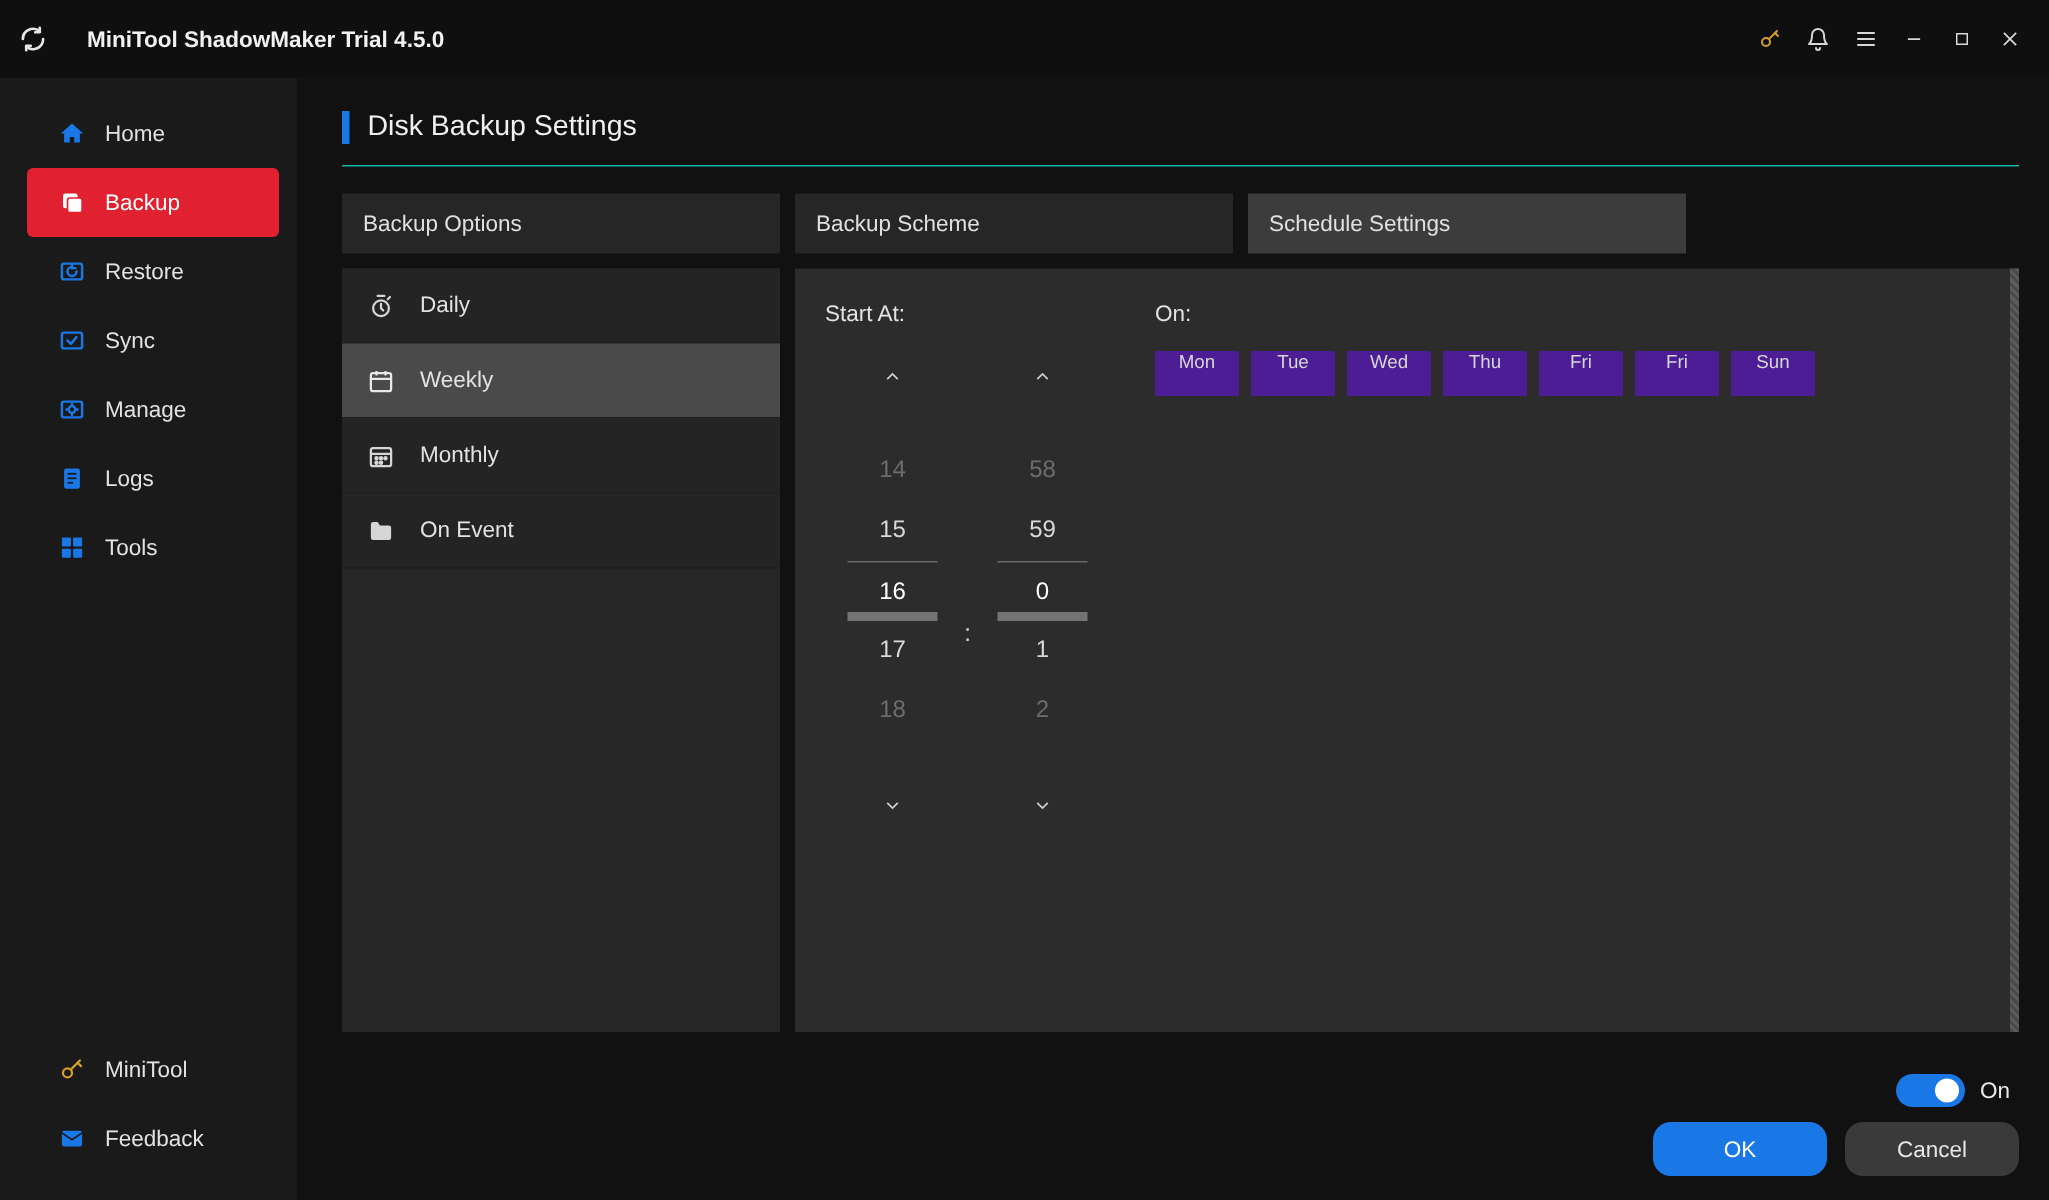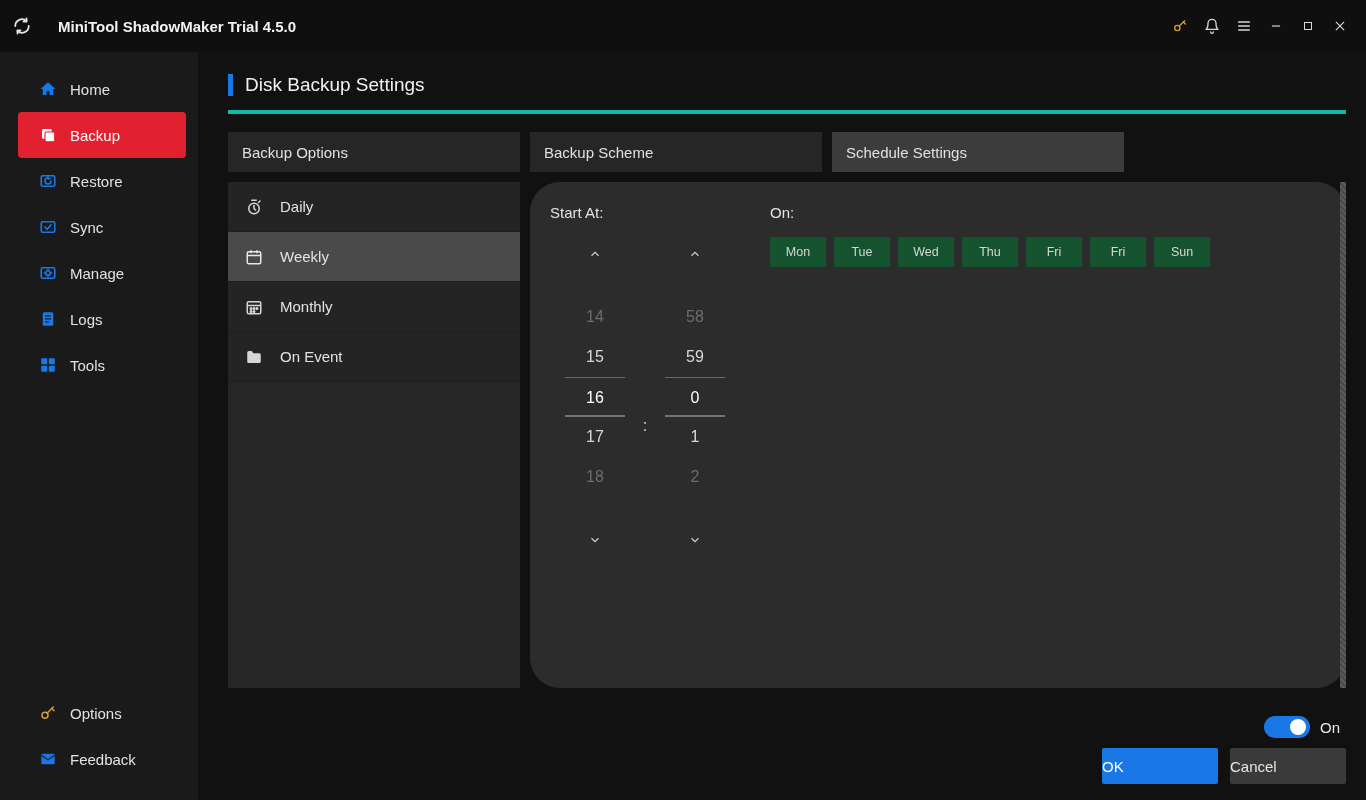--- a/index.html
+++ b/index.html
@@ -42,21 +42,21 @@
   .nav-item.active .nav-icon { color: #ffffff; }
   .sidebar-bottom { position: absolute; bottom: 18px; left:0; right:0; }
   .sidebar-bottom .nav-item .nav-icon.gold { color: #d6a02a; }
   .sidebar-bottom .nav-item .nav-icon.blue2 { color: #1a77e6; }
 
   
   .content {
     flex: 1; background: #111111; padding: 22px 20px 16px 30px; display: flex; flex-direction: column;
   }
   .page-header {
-    display: flex; align-items: center; border-bottom: 4px solid #14b8a6; padding-bottom: 14px; margin-bottom: 18px;
+    display: flex; align-items: center; border-bottom: 1px solid #14b8a6; padding-bottom: 14px; margin-bottom: 18px;
   }
   .page-header .bar { width: 5px; height: 22px; background: #1a77e6; margin-right: 12px; }
   .page-header h1 { font-size: 19px; font-weight: 400; color: #f0f0f0; }
 
   .tab-row { display: flex; gap: 10px; margin-bottom: 10px; }
   .tab {
     flex: 0 0 292px; height: 40px; background: #262626; padding: 0 14px;
     display: flex; align-items: center; font-size: 15px; color: #e0e0e0; cursor: pointer;
   }
   .tab.active { background: #3c3c3c; }
@@ -70,62 +70,61 @@
     background: #242424; color: #e2e2e2; font-size: 15px; cursor: pointer;
     border-bottom: 1px solid #1e1e1e;
   }
   .sched-item.active { background: #4a4a4a; }
   .sched-item .s-icon { width: 20px; height: 20px; display:flex; align-items:center; justify-content:center; color:#d6d6d6;}
 
   
   .sched-panel {
     flex: 1; background: #2c2c2c; display: flex; padding: 22px 20px 20px 20px; gap: 30px;
     position: relative;
-    border-radius: 30px;
   }
   .sched-panel .scroll-strip {
     position:absolute; right:0; top:0; bottom:0; width:6px;
     background: repeating-linear-gradient(45deg,#4a4a4a 0 2px,#5b5b5b 2px 4px);
   }
   .label { font-size: 15px; color: #e2e2e2; margin-bottom: 16px; }
 
   
   .timepicker { display: flex; align-items:flex-start; }
   .col { width: 90px; display: flex; flex-direction: column; align-items: center; }
   .arrow { height: 34px; display:flex; align-items:center; justify-content:center; cursor:pointer; color:#d0d0d0;}
   .num-row { height: 40px; line-height: 40px; font-size: 16px; color:#6c6c6c; width:60px; text-align:center;}
   .num-row.near { color:#d8d8d8; }
-  .num-row.sel { color:#ffffff; border-top:1px solid #6a6a6a; border-bottom:2px solid #737373; }
+  .num-row.sel { color:#ffffff; border-top:1px solid #6a6a6a; border-bottom:6px solid #737373; }
   .gap-before { height: 26px; }
   .sep { width: 10px; text-align:center; color:#d8d8d8; font-size:16px; align-self:center; margin-top: 58px; }
 
   
   .days { display: flex; gap: 8px; }
   .day-btn {
-    width: 56px; height: 30px; background: #14532d; color:#d6d6d6; font-size:12.5px;
-    display:flex; align-items:center; justify-content:center; cursor:pointer; border-radius:1px;
+    width: 56px; height: 30px; background: #4c1d95; color:#d6d6d6; font-size:12.5px;
+    display:flex; align-items:flex-start; justify-content:center; cursor:pointer; border-radius:1px;
   }
 
   
   .footer {
     display: flex; justify-content: flex-end; align-items: center; gap: 18px;
     padding-top: 28px;
   }
   .toggle-wrap { display:flex; align-items:center; gap: 10px; margin-right: 6px;}
   .toggle {
     width: 46px; height: 22px; border-radius: 11px; background: #1a77e6; position: relative; cursor:pointer;
   }
   .toggle .knob {
     width: 16px; height: 16px; border-radius: 50%; background: #fff; position: absolute; top:3px; right:4px;
   }
   .toggle-label { font-size: 15px; color: #e8e8e8; }
   .btn-row { display:flex; gap: 12px; }
   .btn {
-    width: 116px; height: 36px; display:flex; align-items:center; justify-content:flex-start;
-    font-size:15px; border-radius:2px; cursor:pointer;
+    width: 116px; height: 36px; display:flex; align-items:center; justify-content:center;
+    font-size:15px; border-radius:12px; cursor:pointer;
   }
   .btn-ok { background:#1a77e6; color:#fff; }
   .btn-cancel { background:#3a3a3a; color:#e6e6e6; }
 
   svg { display:block; }
 </style>
 </head>
 <body>
 
 <div class="titlebar">
@@ -251,21 +250,21 @@
 
     <div class="sidebar-bottom">
       <div class="nav-item">
         <span class="nav-icon gold">
           <svg width="18" height="18" viewBox="0 0 24 24" fill="none" stroke="#d6a02a" stroke-width="2" stroke-linecap="round" stroke-linejoin="round">
               <circle cx="8" cy="15" r="4"></circle>
               <path d="M10.9 12.1 19 4"></path>
               <path d="M17 6l3 3"></path>
             </svg>
         </span>
-        <span>Options</span>
+        <span>MiniTool</span>
       </div>
       <div class="nav-item">
         <span class="nav-icon blue2">
           <svg width="18" height="18" viewBox="0 0 24 24" fill="#1a77e6">
               <rect x="3" y="5" width="18" height="14" rx="2"></rect>
               <path d="M3 7l9 6 9-6" fill="none" stroke="#1a1a1a" stroke-width="1.5"></path>
             </svg>
         </span>
         <span>Feedback</span>
       </div>

